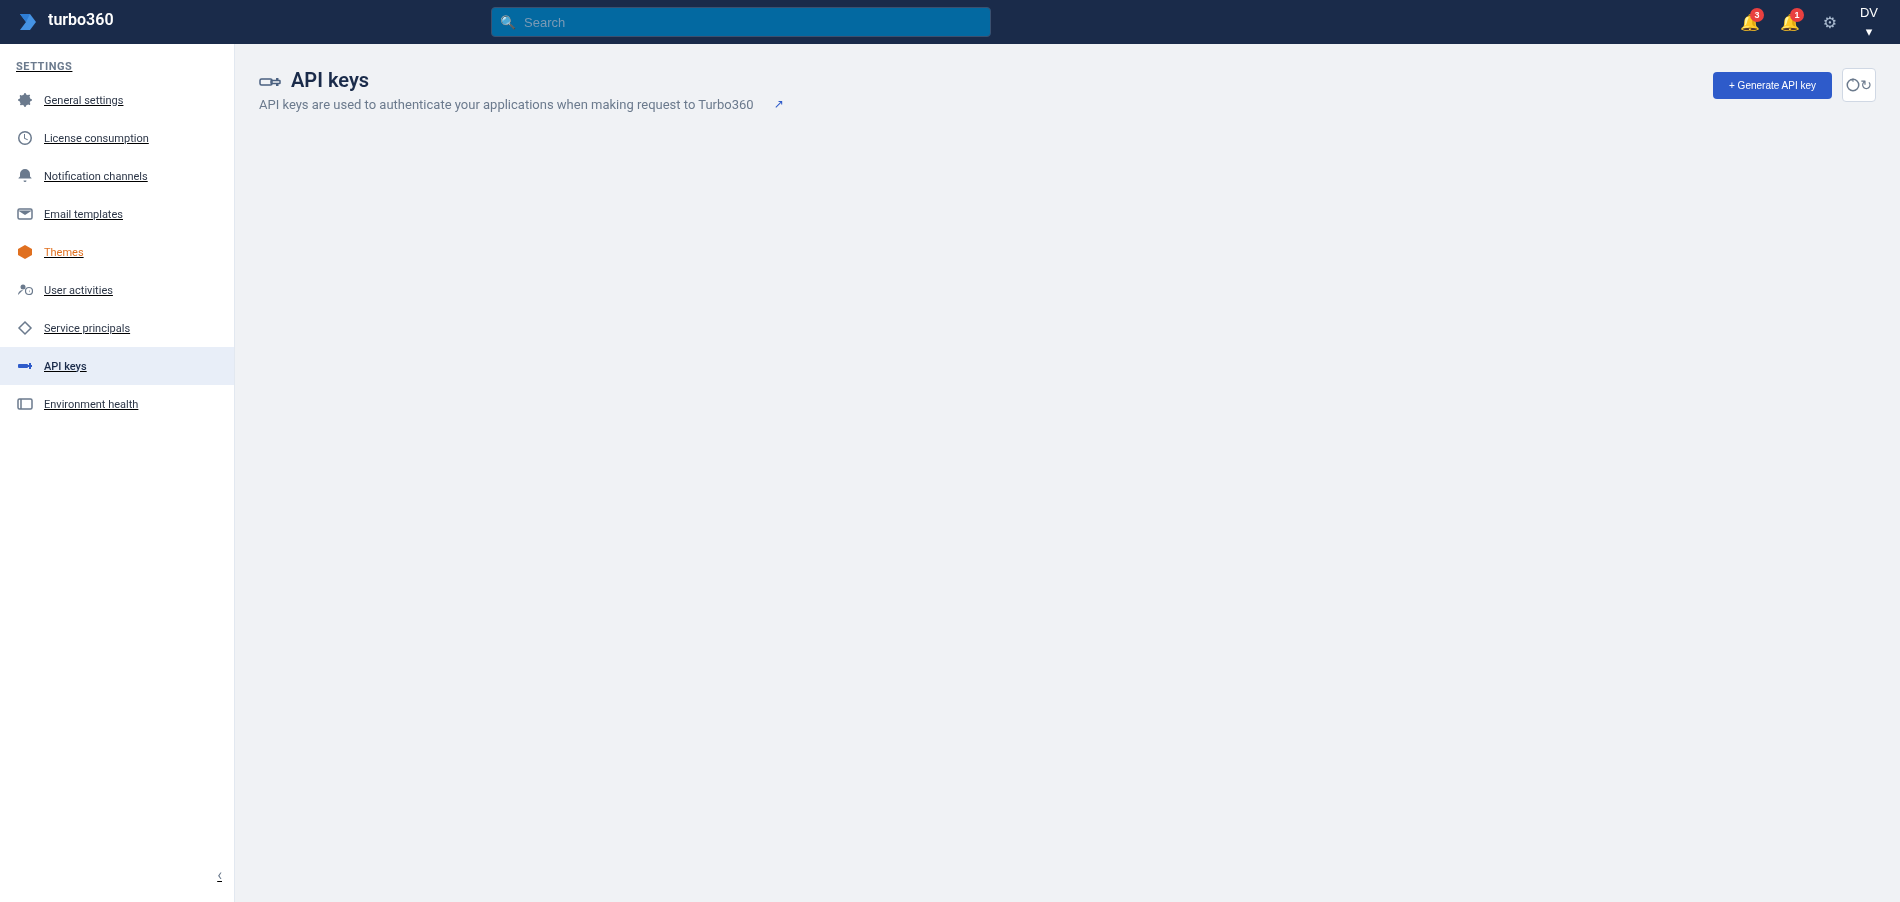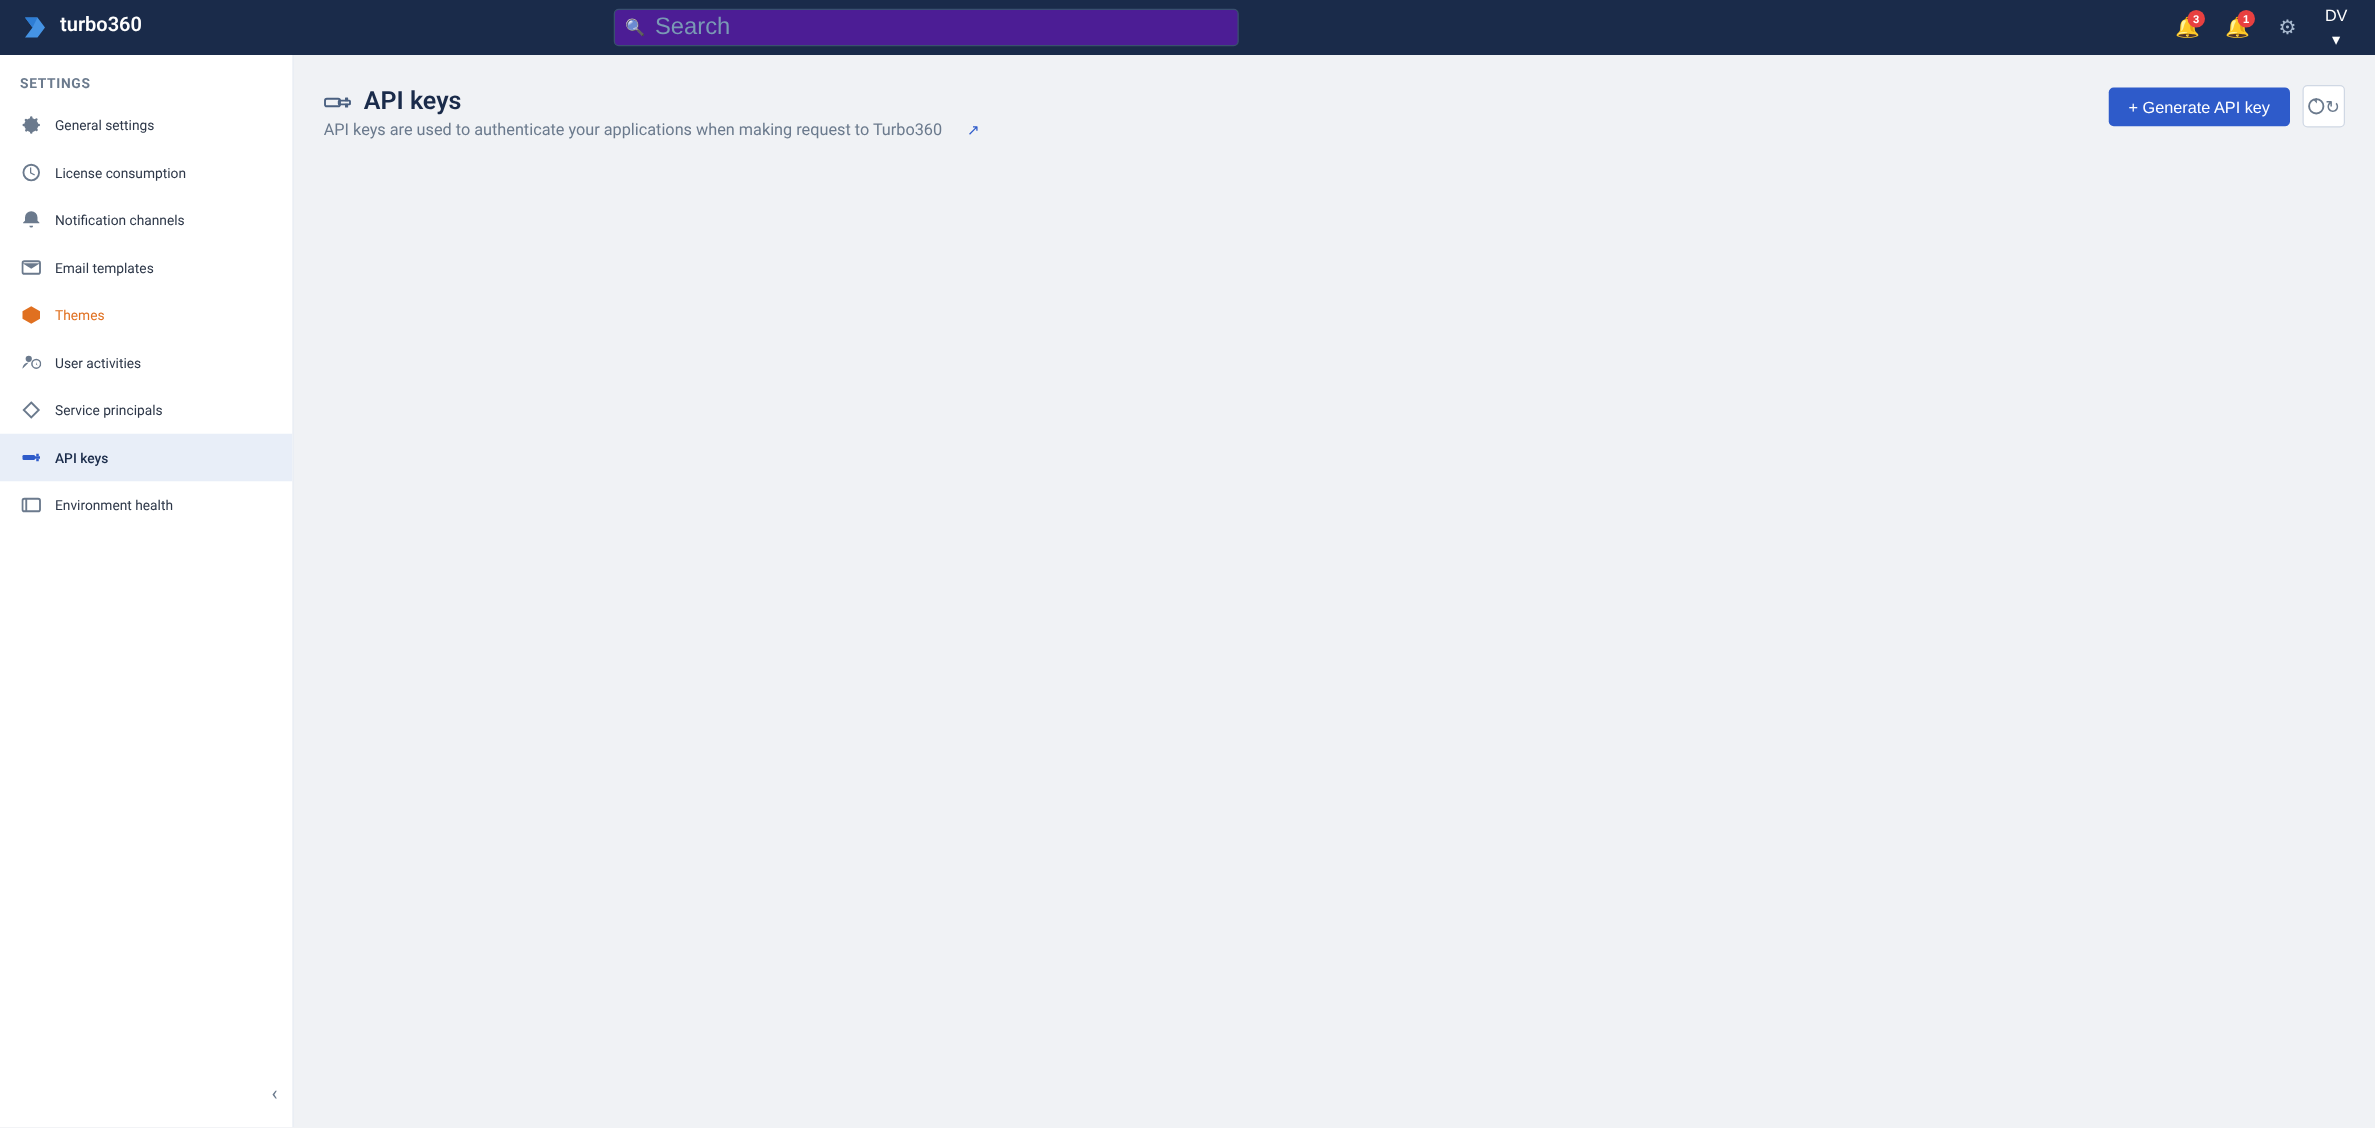--- a/index.html
+++ b/index.html
@@ -30,26 +30,26 @@
     }
     .navbar-search {
       flex: 1;
       max-width: 500px;
       margin: 0 auto;
       position: relative;
     }
     .navbar-search input {
       width: 100%;
       height: 30px;
-      background: #4c1d95;
+      background: #0369a1;
       border: 1px solid #3a5070;
       border-radius: 4px;
       color: #aabbd0;
       padding: 0 12px 0 32px;
-      font-size: 19px;
+      font-size: 13px;
       outline: none;
     }
     .navbar-search input::placeholder { color: #7a9ab5; }
     .search-icon-wrap {
       position: absolute;
       left: 9px;
       top: 50%;
       transform: translateY(-50%);
       color: #7a9ab5;
       font-size: 13px;
@@ -114,20 +114,21 @@
     
     .sidebar {
       width: 235px;
       background: #ffffff;
       border-right: 1px solid #e2e8f0;
       display: flex;
       flex-direction: column;
       flex-shrink: 0;
       overflow-y: auto;
       padding-bottom: 8px;
+      text-decoration: underline;
     }
     .sidebar-section-label {
       font-size: 11px;
       font-weight: 700;
       color: #6b7a8d;
       letter-spacing: 0.05em;
       padding: 16px 16px 8px 16px;
       text-transform: uppercase;
     }
     .sidebar-item {
@@ -211,21 +212,21 @@
       display: flex;
       align-items: center;
       gap: 10px;
     }
     .btn-primary {
       background: #2e5bca;
       color: white;
       border: none;
       border-radius: 4px;
       padding: 8px 16px;
-      font-size: 13px;
+      font-size: 10px;
       font-weight: 500;
       cursor: pointer;
       display: flex;
       align-items: center;
       gap: 6px;
     }
     .btn-icon {
       width: 34px;
       height: 34px;
       background: white;

